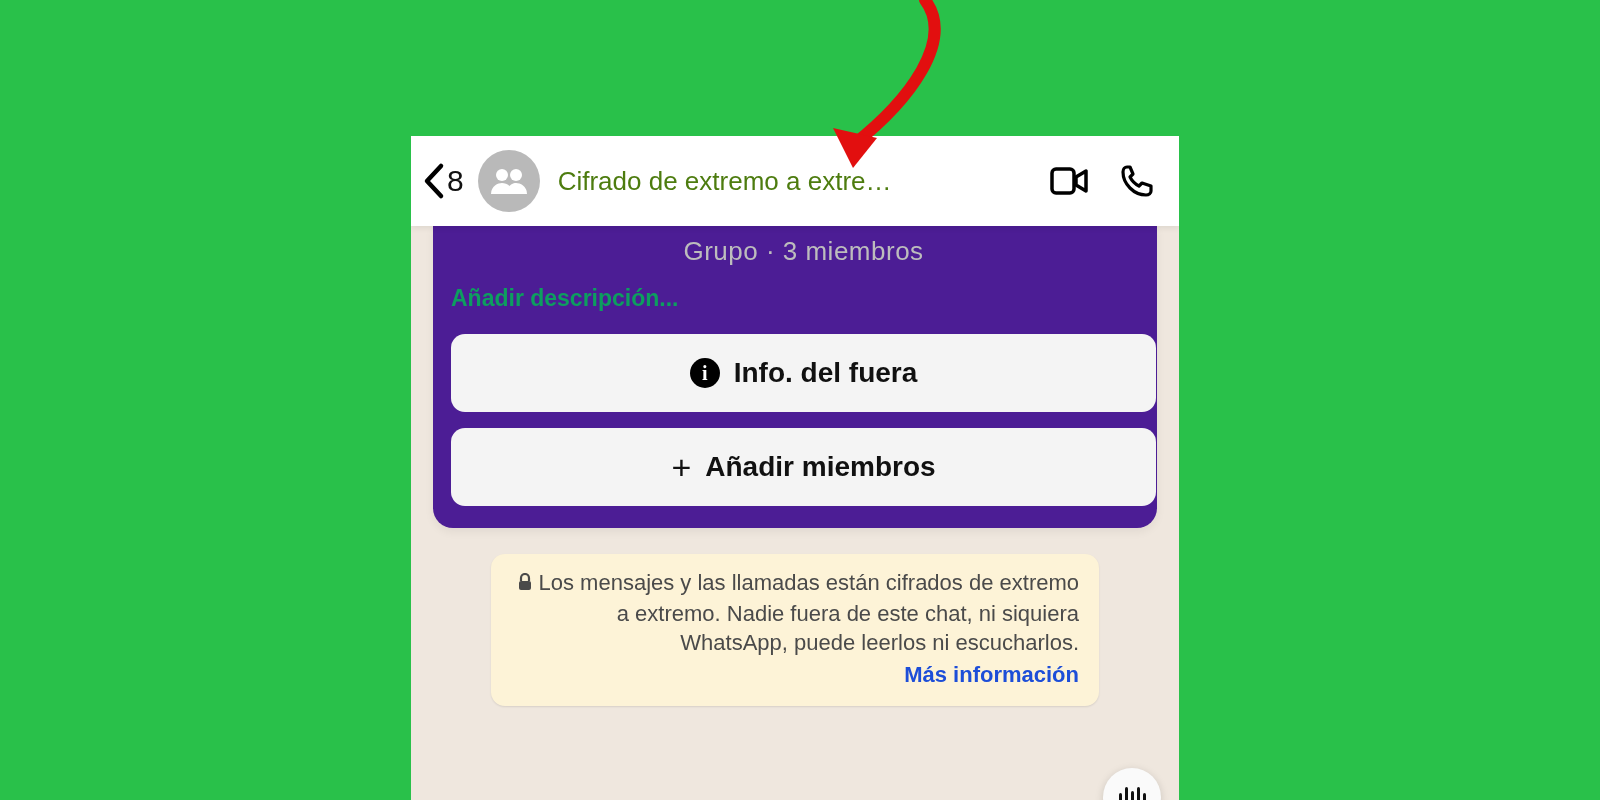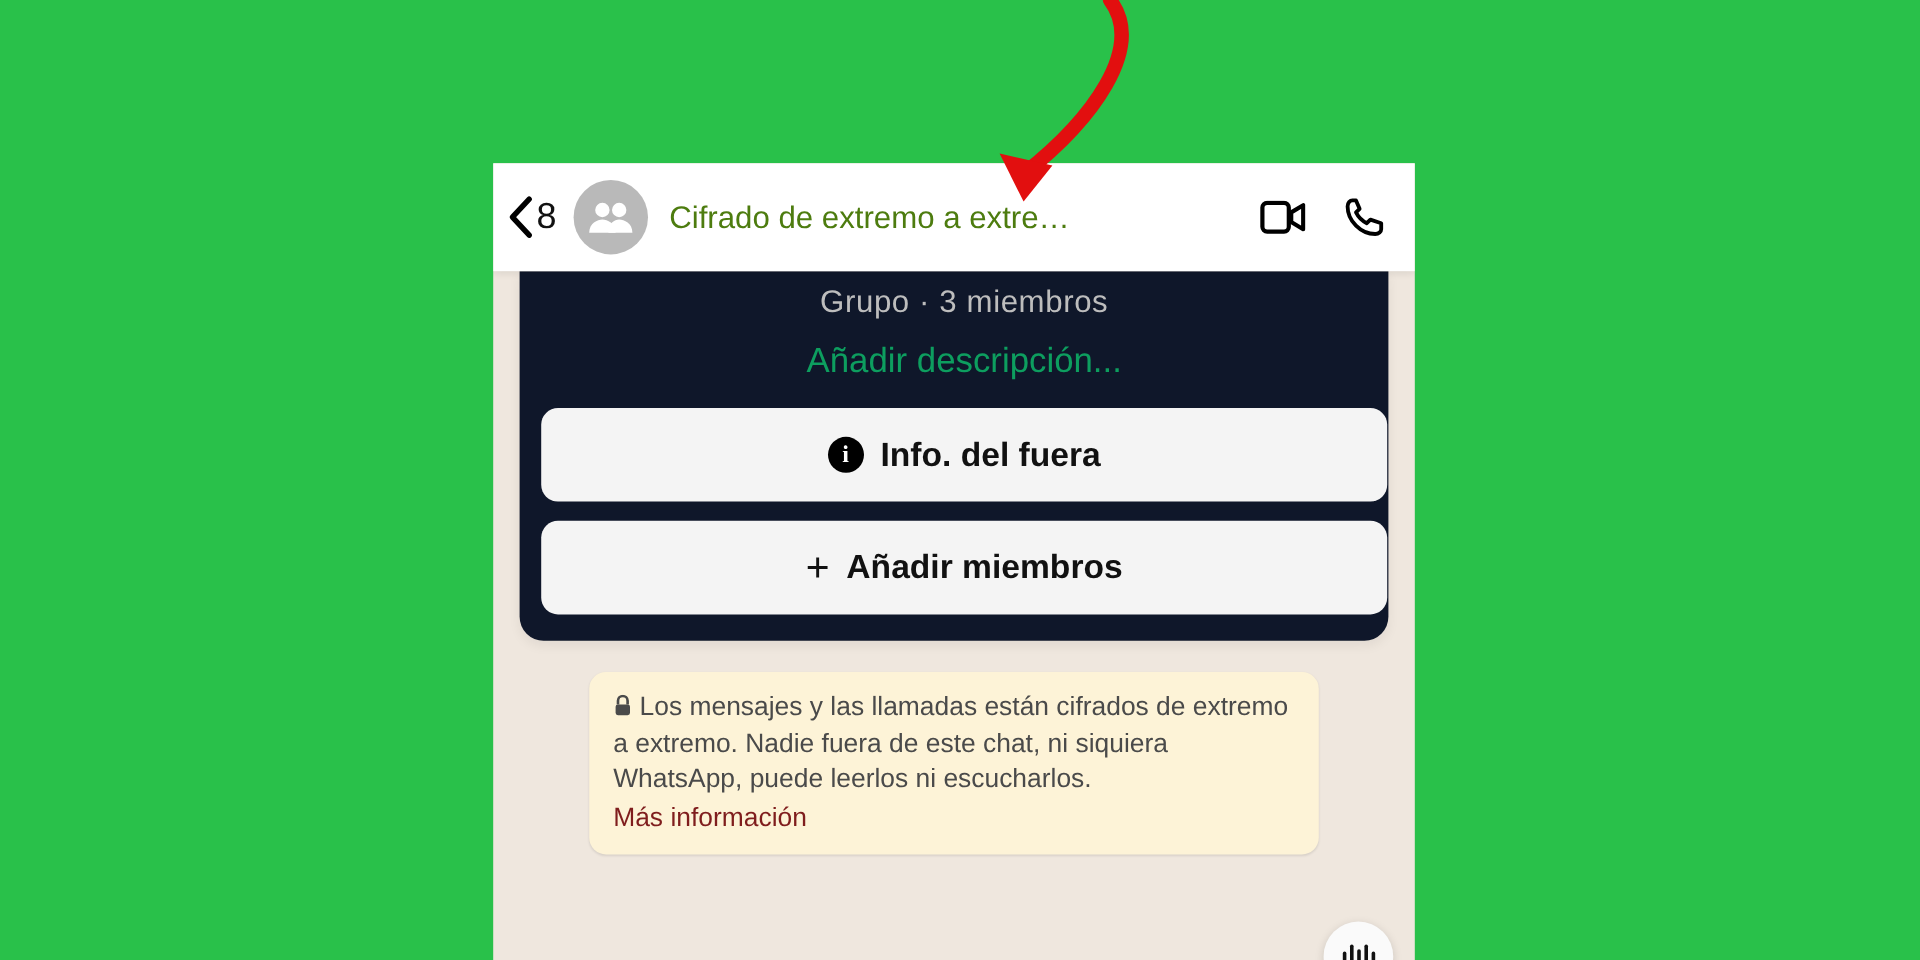--- a/index.html
+++ b/index.html
@@ -81,37 +81,36 @@
     display: flex;
     align-items: center;
     justify-content: center;
     cursor: pointer;
     margin-left: 12px;
   }
   .info-card {
     position: relative;
     z-index: 1;
     margin: 0 22px;
-    background: #0f172a;
+    background: #4c1d95;
     border-radius: 0 0 20px 20px;
     padding: 4px 1px 22px 18px;
     box-shadow: 0 4px 10px rgba(0,0,0,0.06);
   }
   .group-meta {
     text-align: center;
     color: #bdbdbd;
     font-size: 26px;
     padding: 6px 0 8px 0;
     letter-spacing: 0.5px;
   }
   .add-desc {
-    text-align: center;
     color: #0d9e5f;
-    font-size: 29px;
-    font-weight: 400;
+    font-size: 23px;
+    font-weight: 700;
     padding: 10px 0 22px 0;
     cursor: pointer;
   }
   .pill {
     background: #f4f4f4;
     border-radius: 14px;
     height: 78px;
     display: flex;
     align-items: center;
     justify-content: center;
@@ -136,29 +135,29 @@
     line-height: 1;
   }
   .enc-bubble {
     position: relative;
     z-index: 1;
     margin: 26px auto 0 auto;
     width: 608px;
     background: #fdf3d7;
     border-radius: 14px;
     padding: 14px 20px 16px 20px;
-    text-align: left;
+    text-align: right;
     font-size: 22px;
     line-height: 1.35;
     color: #4a4a4a;
     box-shadow: 0 1px 2px rgba(0,0,0,0.1);
   }
   .enc-more {
-    font-weight: 400;
-    color: #7f1d1d;
+    font-weight: 700;
+    color: #1d4ed8;
     display: block;
     margin-top: 2px;
   }
   .lock-ico {
     display: inline-block;
     vertical-align: -1px;
     margin-right: 6px;
   }
   .fab {
     position: absolute;

